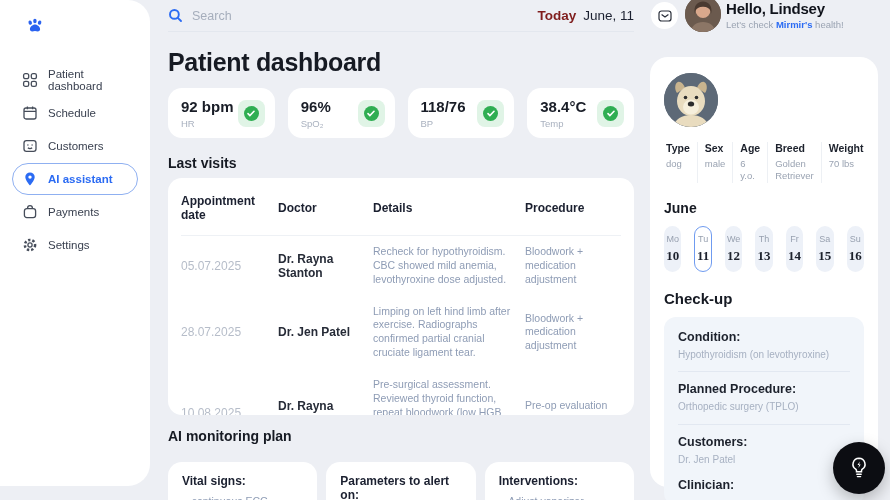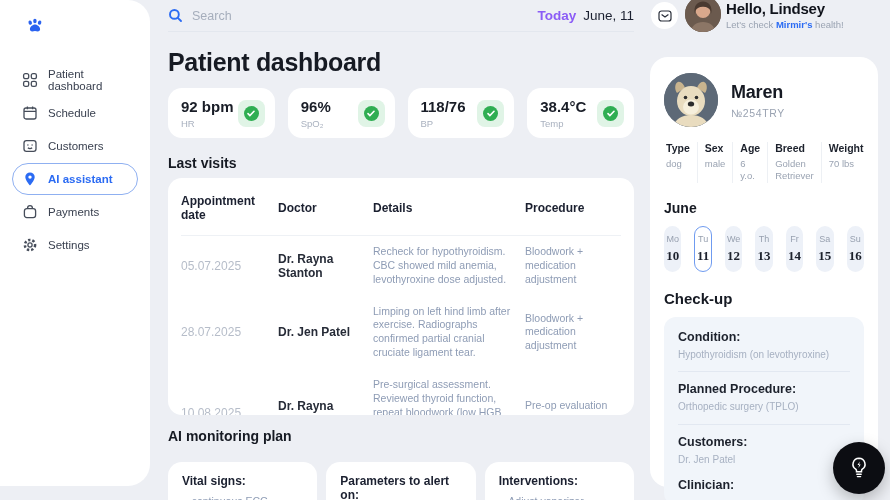--- a/index.html
+++ b/index.html
@@ -37,21 +37,21 @@
     position:absolute; left:0; top:0; width:466px; height:32px;
     display:flex; align-items:center; border-bottom:1px solid #e3e7ee;
   }
   .search-wrap { display:flex; align-items:flex-end; gap:9px; }
   .search-input {
     border:none; outline:none; background:transparent;
     font-family:"Liberation Sans", sans-serif; font-size:12.5px; color:#3a4150; width:150px;
   }
   .search-input::placeholder { color:#a6aebc; }
   .tb-spacer { flex:1; }
-  .tb-today { color:#8b5cf6; font-weight:800; font-size:13.5px; cursor:pointer; }
+  .tb-today { color:#7f1d1d; font-weight:800; font-size:13.5px; cursor:pointer; }
   .tb-date { margin-left:7px; font-size:13.5px; color:#1b2030; }
 
   .m-title { position:absolute; top:48px; font-size:25px; font-weight:700; letter-spacing:-0.3px; }
 
   .m-vitals { position:absolute; top:88px; left:0; width:466px; display:flex; gap:13px; }
   .vital {
     flex:1; background:#fff; border-radius:14px; height:50px;
     padding:8px 10px 8px 13px; display:flex; align-items:center; justify-content:space-between;
   }
   .vital-value { font-size:15px; font-weight:800; color:#191d27; }
@@ -390,24 +390,20 @@
         <path d="M13 20c-3-4-2-10 1-11s6 3 7 6z" fill="#c9b48e"></path>
         <path d="M41 20c3-4 2-10-1-11s-6 3-7 6z" fill="#c9b48e"></path>
         <ellipse cx="27" cy="28" rx="14" ry="15" fill="#e9dcbf"></ellipse>
         <ellipse cx="27" cy="34" rx="8" ry="7.5" fill="#f6efdc"></ellipse>
         <circle cx="21.5" cy="24.5" r="1.8" fill="#2c2c2c"></circle>
         <circle cx="32.5" cy="24.5" r="1.8" fill="#2c2c2c"></circle>
         <ellipse cx="27" cy="31" rx="3.2" ry="2.5" fill="#2c2c2c"></ellipse>
         <path d="M9 54c2-8 9-12 18-12s16 4 18 12z" fill="#e9dcbf"></path>
       </svg>
     </div>
-    <div>
-      <div class="pet-name">Maren</div>
-      <div class="pet-id">№254TRY</div>
-    </div>
   </div>
 
   <div class="attrs">
     <div class="attr">
       <div class="attr-label">Type</div>
       <div class="attr-value">dog</div>
     </div>
     <div class="attr">
       <div class="attr-label">Sex</div>
       <div class="attr-value">male</div>

